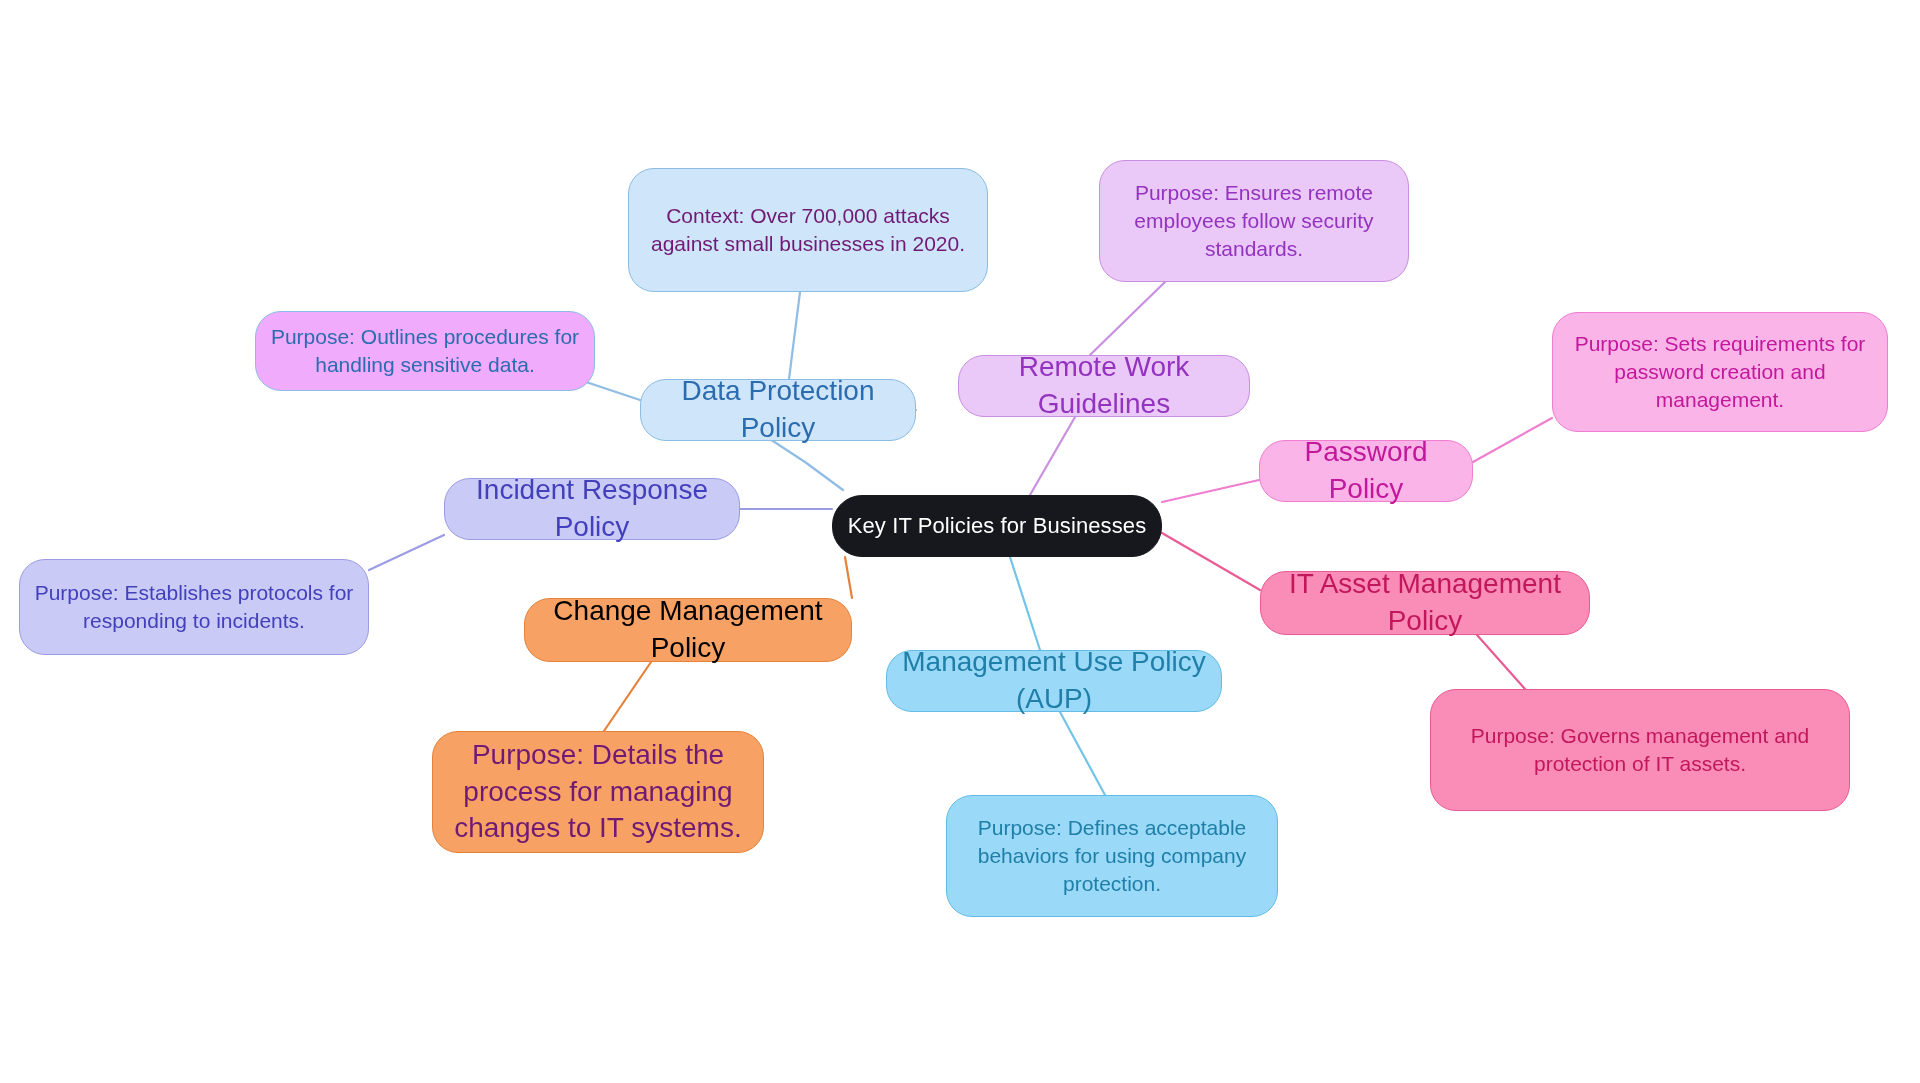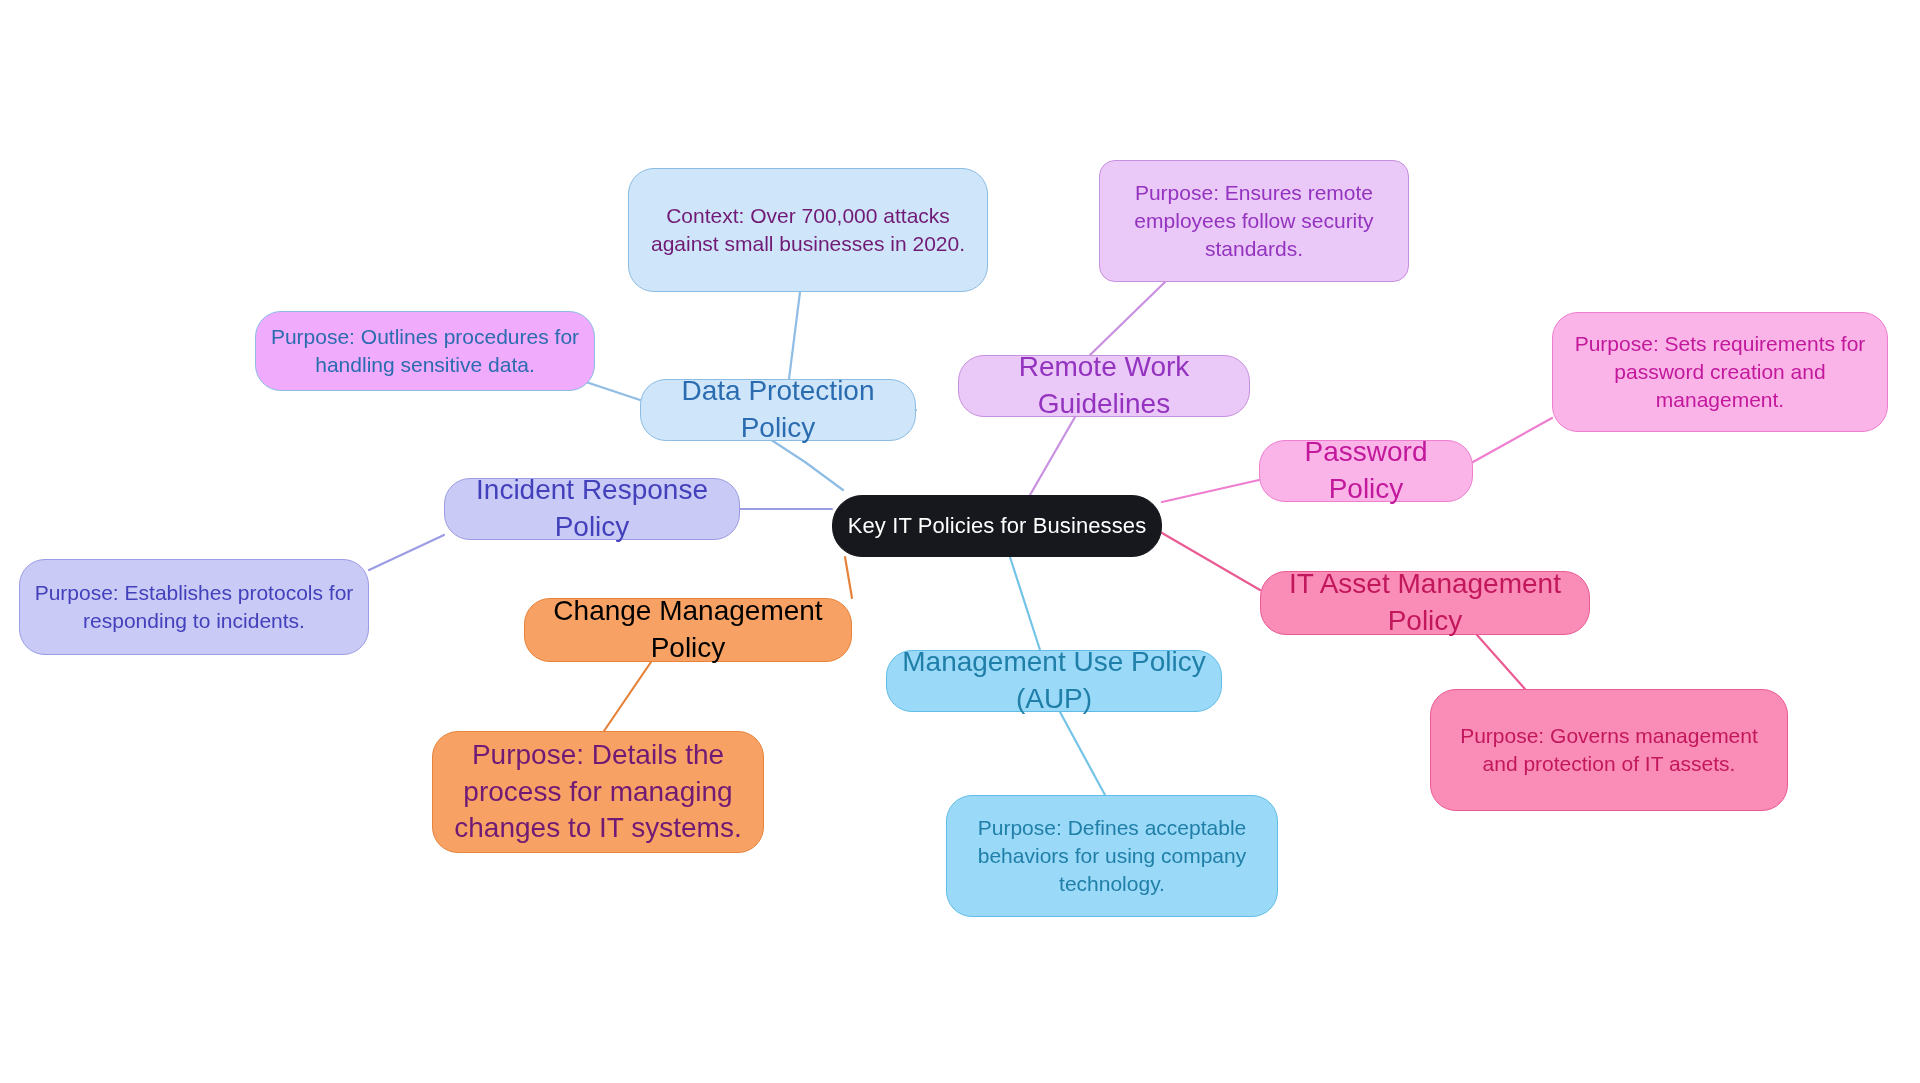--- a/index.html
+++ b/index.html
@@ -78,21 +78,21 @@
   <div id="node-layer">
       <div class="node root" style="left: 832px; top: 495px; width: 330px; height: 62px; background: rgb(22, 24, 29); border-color: rgb(22, 24, 29); color: rgb(255, 255, 255);"><span>Key IT Policies for Businesses</span></div>
       <div class="node branch" style="left: 640px; top: 379px; width: 276px; height: 62px; background: rgb(207, 230, 250); border-color: rgb(139, 188, 228); color: rgb(43, 108, 176);"><span>Data Protection Policy</span></div>
       <div class="node leaf" style="left: 628px; top: 168px; width: 360px; height: 124px; background: rgb(207, 230, 250); border-color: rgb(139, 188, 228); color: #701a75;"><span>Context: Over 700,000 attacks against small businesses in 2020.</span></div>
       <div class="node leaf" style="left: 219px; top: 311px; width: 340px; height: 80px; background: #f0abfc; border-color: rgb(139, 188, 228); color: rgb(43, 108, 176); margin-left: 36px;"><span>Purpose: Outlines procedures for handling sensitive data.</span></div>
       <div class="node branch" style="left: 444px; top: 478px; width: 296px; height: 62px; background: rgb(201, 202, 246); border-color: rgb(155, 156, 228); color: rgb(67, 64, 187);"><span>Incident Response Policy</span></div>
       <div class="node leaf" style="left: 19px; top: 559px; width: 350px; height: 96px; background: rgb(201, 202, 246); border-color: rgb(155, 156, 228); color: rgb(67, 64, 187);"><span>Purpose: Establishes protocols for responding to incidents.</span></div>
       <div class="node branch" style="left: 524px; top: 598px; width: 328px; height: 64px; background: rgb(247, 162, 100); border-color: rgb(230, 130, 58); color: #000000;"><span>Change Management Policy</span></div>
       <div class="node branch" style="left: 432px; top: 731px; width: 332px; height: 122px; background: rgb(247, 162, 100); border-color: rgb(230, 130, 58); color: #701a75;"><span>Purpose: Details the process for managing changes to IT systems.</span></div>
       <div class="node branch" style="left: 886px; top: 650px; width: 336px; height: 62px; background: rgb(154, 217, 247); border-color: rgb(98, 189, 230); color: rgb(31, 127, 168);"><span>Management Use Policy (AUP)</span></div>
-      <div class="node leaf" style="left: 946px; top: 795px; width: 332px; height: 122px; background: rgb(154, 217, 247); border-color: rgb(98, 189, 230); color: rgb(31, 127, 168);"><span>Purpose: Defines acceptable behaviors for using company technology.</span></div>
+      <div class="node leaf" style="left: 946px; top: 795px; width: 332px; height: 122px; background: rgb(154, 217, 247); border-color: rgb(98, 189, 230); color: rgb(31, 127, 168);"><span>Purpose: Defines acceptable behaviors for using company protection.</span></div>
       <div class="node branch" style="left: 958px; top: 355px; width: 292px; height: 62px; background: rgb(234, 200, 247); border-color: rgb(201, 143, 224); color: rgb(147, 51, 191);"><span>Remote Work Guidelines</span></div>
-      <div class="node leaf" style="left: 1099px; top: 160px; width: 310px; height: 122px; background: rgb(234, 200, 247); border-color: rgb(201, 143, 224); color: rgb(147, 51, 191); border-radius: 16px;"><span>Purpose: Ensures remote employees follow security standards.</span></div>
+      <div class="node leaf" style="left: 1099px; top: 160px; width: 310px; height: 122px; background: rgb(234, 200, 247); border-color: rgb(201, 143, 224); color: rgb(147, 51, 191);"><span>Purpose: Ensures remote employees follow security standards.</span></div>
       <div class="node branch" style="left: 1259px; top: 440px; width: 214px; height: 62px; background: rgb(251, 180, 232); border-color: rgb(239, 126, 208); color: rgb(194, 24, 155);"><span>Password Policy</span></div>
       <div class="node leaf" style="left: 1552px; top: 312px; width: 336px; height: 120px; background: rgb(251, 180, 232); border-color: rgb(239, 126, 208); color: rgb(194, 24, 155);"><span>Purpose: Sets requirements for password creation and management.</span></div>
       <div class="node branch" style="left: 1260px; top: 571px; width: 330px; height: 64px; background: rgb(250, 140, 184); border-color: rgb(234, 90, 147); color: rgb(194, 24, 91);"><span>IT Asset Management Policy</span></div>
-      <div class="node leaf" style="left: 1430px; top: 689px; width: 358px; height: 122px; background: rgb(250, 140, 184); border-color: rgb(234, 90, 147); color: rgb(194, 24, 91);"><span>Purpose: Governs management and protection of IT assets.</span></div>
+      <div class="node leaf" style="left: 1430px; top: 689px; width: 420px; height: 122px; background: rgb(250, 140, 184); border-color: rgb(234, 90, 147); color: rgb(194, 24, 91);"><span>Purpose: Governs management and protection of IT assets.</span></div>
     </div>
 </div>
 
 </body></html>

